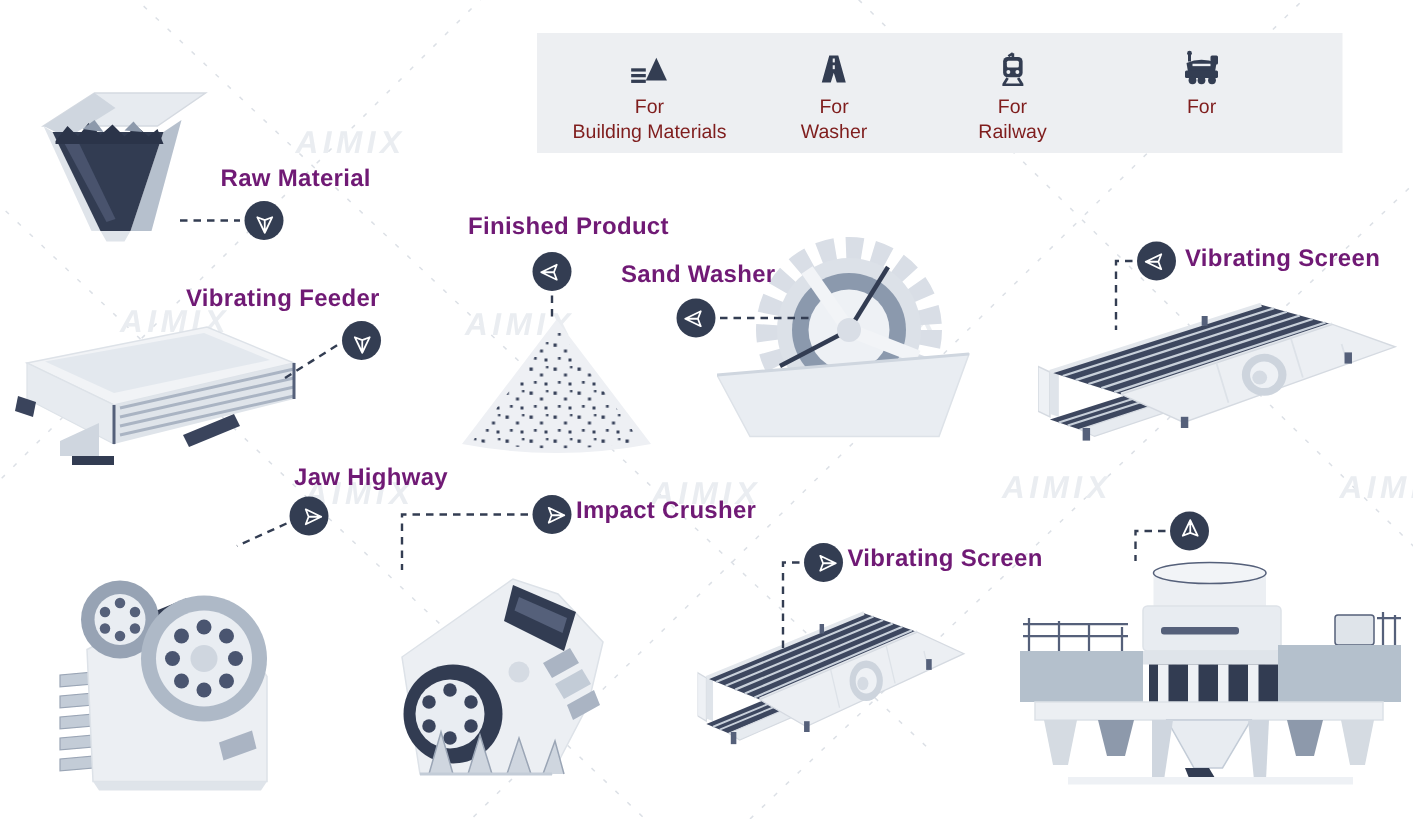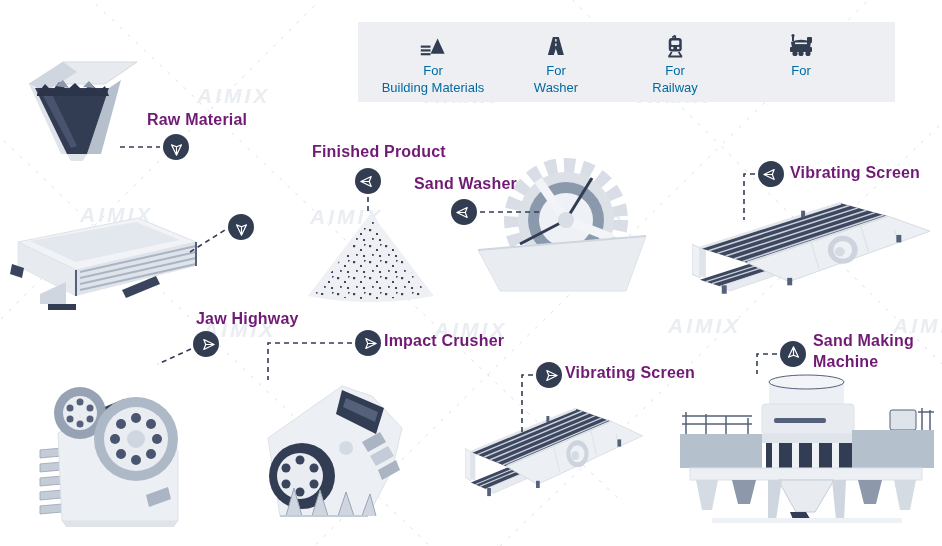--- a/index.html
+++ b/index.html
@@ -15,21 +15,21 @@
     position:absolute; z-index:1; color:#eaedf1; font-weight:700;
     font-size:21px; letter-spacing:3px; white-space:nowrap; user-select:none;font-style:italic;
   }
   
   #banner {
     position:absolute; left:358px; top:22px; width:537px; height:80px;
     background:#edeff2; z-index:5;
   }
   .banner-col { position:absolute; top:10px; transform:translateX(-50%); text-align:center; }
   .banner-icon { height:26px; display:flex; align-items:flex-end; justify-content:center; }
-  .banner-text { margin-top:4px; font-size:13px; line-height:17px; color:#0369a1; }
+  .banner-text { margin-top:4px; font-size:13px; line-height:17px; color:#7f1d1d; }
   
   .machine { position:absolute; z-index:2; }
   
   #connectors { position:absolute; inset:0; z-index:3; }
   
   .station-label {
     position:absolute; z-index:4; font-size:16px; font-weight:700;
     color:#701a75; white-space:nowrap; letter-spacing:.2px;
   }
   .station-label.wrap { white-space:normal; line-height:21px; }
@@ -271,27 +271,27 @@
       <path d="M480 212 H540"></path>
       <path d="M755 174 H744 V220"></path>
       <path d="M191 349 L158 364"></path>
       <path d="M352 343 H268 V380"></path>
       <path d="M533 375 H522 V432"></path>
       <path d="M777 354 H757 V374"></path>
     </g>
   </svg>
 
   <div class="station-label" style="left:147px; top:111px">Raw Material</div>
+  <div class="station-label" style="left:124px; top:191px">Vibrating Feeder</div>
   <div class="station-label" style="left:312px; top:143px">Finished Product</div>
   <div class="station-label" style="left:414px; top:175px">Sand Washer</div>
   <div class="station-label" style="left:790px; top:164px">Vibrating Screen</div>
   <div class="station-label" style="left:196px; top:310px">Jaw Highway</div>
   <div class="station-label" style="left:384px; top:332px">Impact Crusher</div>
   <div class="station-label" style="left:565px; top:364px">Vibrating Screen</div>
-  <div class="station-label wrap" style="left:813px; top:330px; width:104px">Sand Making Machine</div>
 
   <div class="badge dir-down" style="left:163px; top:134px">
       <svg viewBox="0 0 24 24" width="13" height="13">
         <path d="M22 2 L11 13 M22 2 L15 22 L11 13 L2 9 Z" fill="none" stroke="#fff" stroke-width="2.2" stroke-linejoin="round" stroke-linecap="round"></path>
       </svg>
     </div>
   <div class="badge dir-down" style="left:228px; top:214px">
       <svg viewBox="0 0 24 24" width="13" height="13">
         <path d="M22 2 L11 13 M22 2 L15 22 L11 13 L2 9 Z" fill="none" stroke="#fff" stroke-width="2.2" stroke-linejoin="round" stroke-linecap="round"></path>
       </svg>

